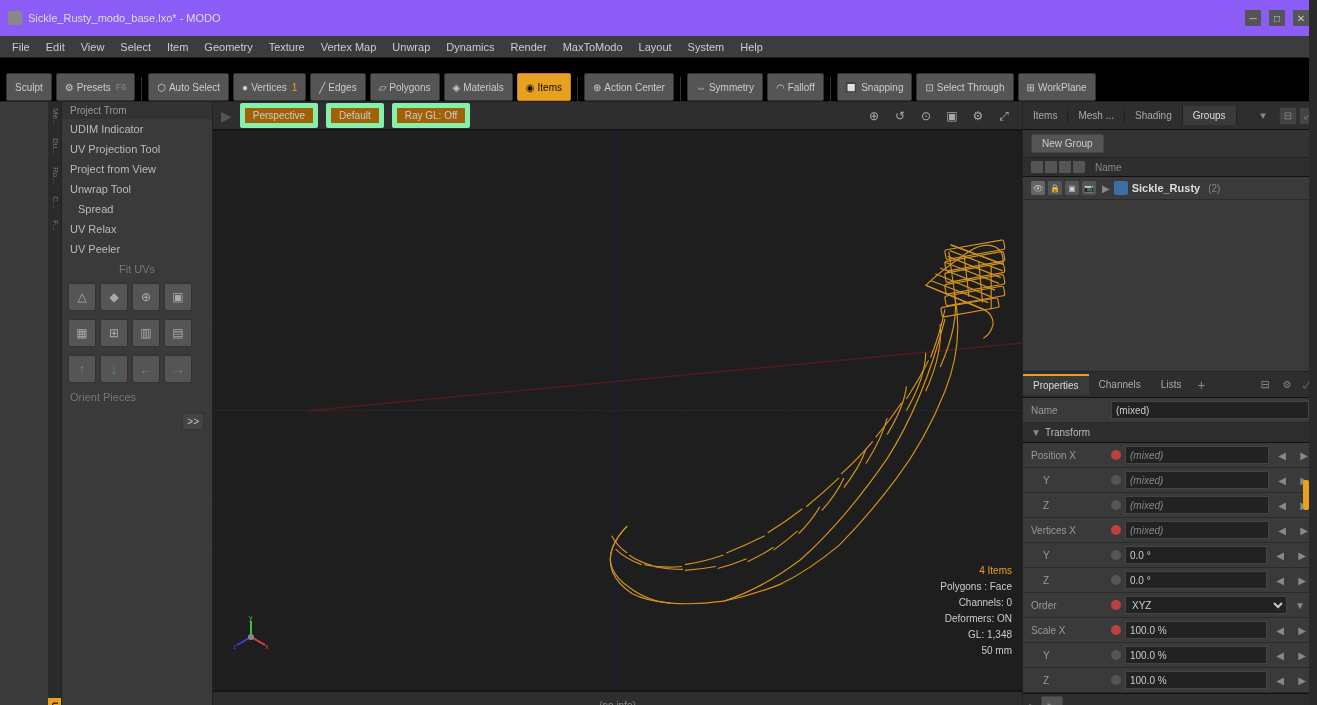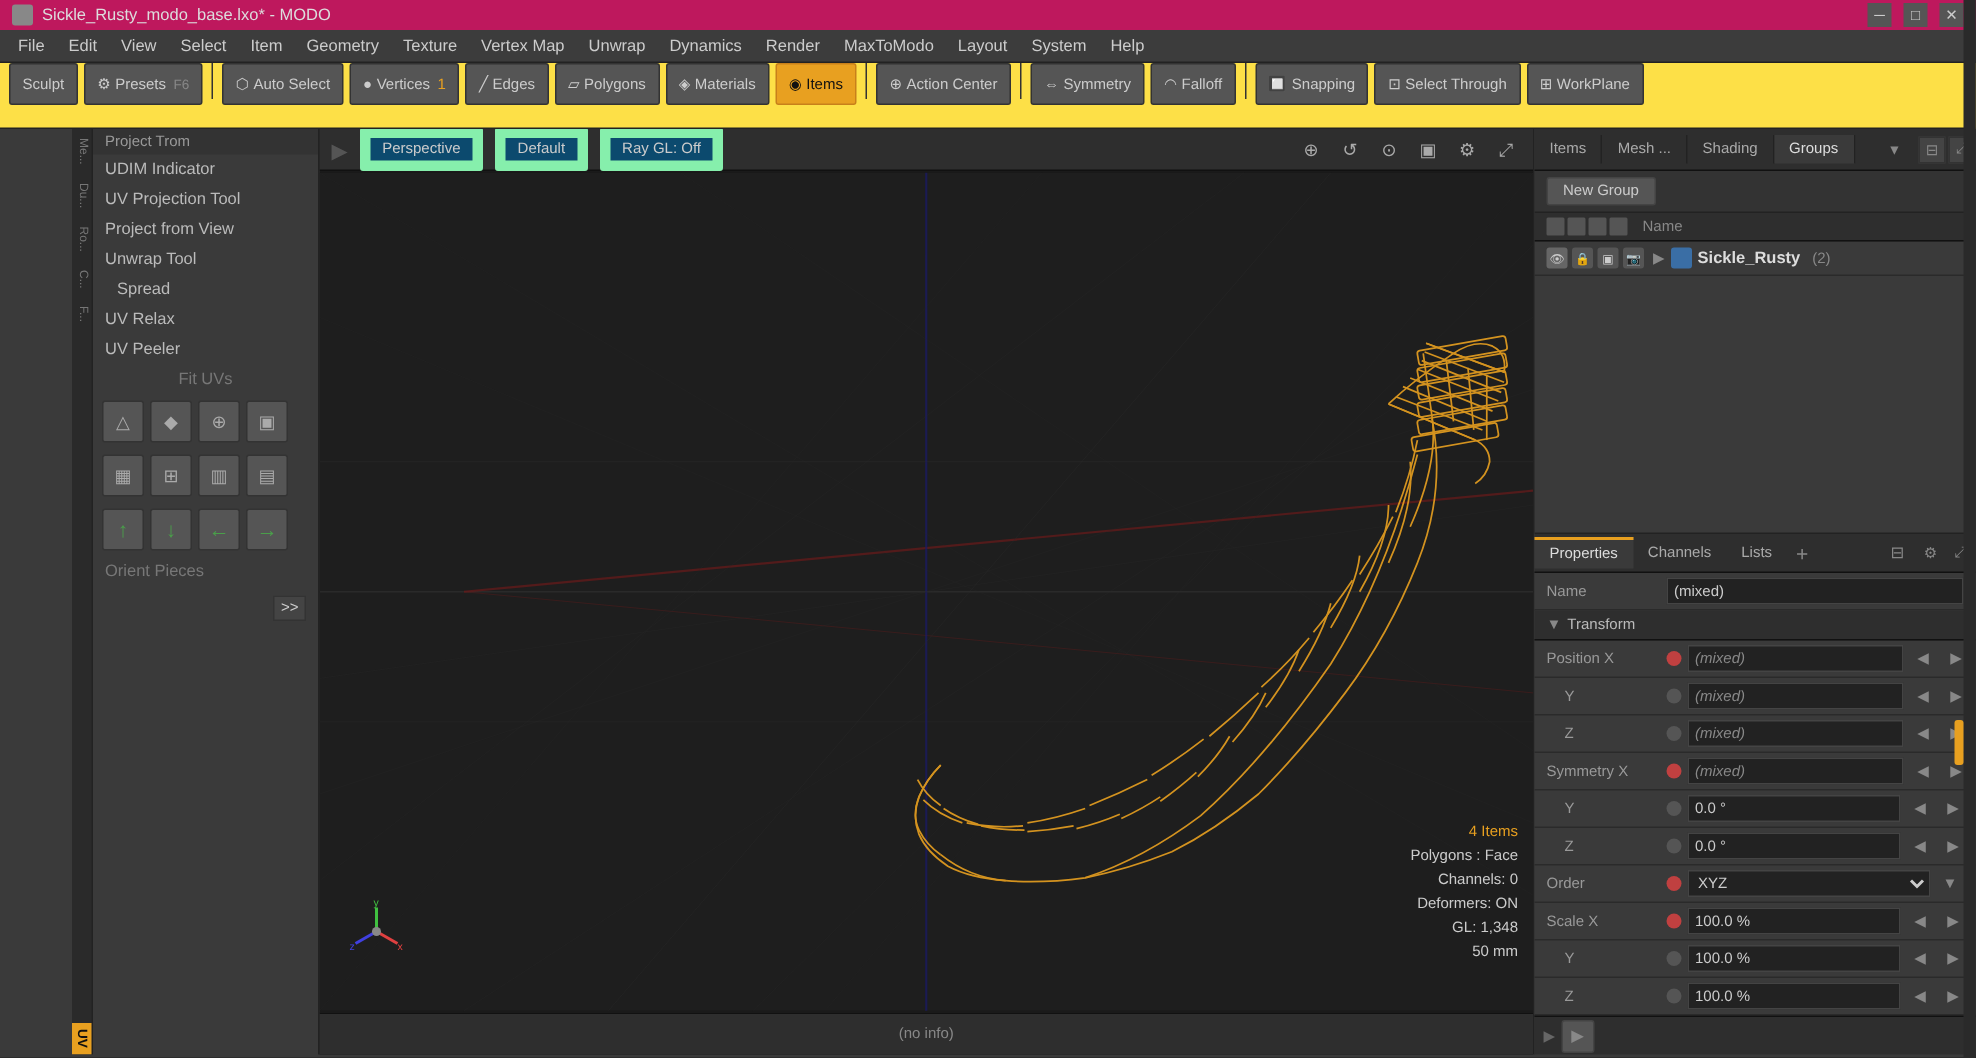--- a/index.html
+++ b/index.html
@@ -1,31 +1,31 @@
 <!DOCTYPE html>
 <html><head>
   <meta charset="utf-8">
   <style>
     * { margin: 0; padding: 0; box-sizing: border-box; }
     body { width: 1317px; height: 705px; background: #3a3a3a; font-family: 'Segoe UI', Arial, sans-serif; font-size: 11px; color: #ccc; overflow: hidden; }
 
     
-    #titlebar { height: 20px; background: #be185d; display: flex; align-items: center; justify-content: space-between; padding: 0 8px; }
+    #titlebar { height: 36px; background: #8b5cf6; display: flex; align-items: center; justify-content: space-between; padding: 0 8px; }
     #titlebar-left { display: flex; align-items: center; gap: 6px; }
     #titlebar-icon { width: 14px; height: 14px; background: #888; border-radius: 2px; }
     #titlebar-title { font-size: 11px; color: #ddd; }
     #titlebar-controls { display: flex; gap: 8px; }
     .title-btn { width: 16px; height: 16px; background: #555; display: flex; align-items: center; justify-content: center; font-size: 10px; color: #ccc; cursor: pointer; }
 
     
     #menubar { height: 22px; background: #3c3c3c; display: flex; align-items: center; padding: 0 4px; border-bottom: 1px solid #222; }
     .menu-item { padding: 2px 8px; font-size: 11px; color: #ccc; cursor: pointer; }
 
     
-    #toolbar { height: 44px; background: #fde047; display: flex; align-items: flex-start; padding: 0 6px; gap: 4px; border-bottom: 1px solid #222; }
+    #toolbar { height: 44px; background: #000000; display: flex; align-items: flex-end; padding: 0 6px; gap: 4px; border-bottom: 1px solid #222; }
     .toolbar-btn { height: 28px; padding: 0 8px; background: #555; border: 1px solid #333; color: #ccc; font-size: 10px; cursor: pointer; display: flex; align-items: center; gap: 3px; border-radius: 2px; }
     .toolbar-btn.active { background: #e8a020; color: #111; border-color: #c8801a; }
     .toolbar-separator { width: 1px; height: 24px; background: #333; margin: 0 2px; }
 
     
     #main { display: flex; height: calc(705px - 88px); }
 
     
     #left-panel { width: 165px; background: #3a3a3a; border-right: 1px solid #222; display: flex; flex-direction: column; margin-left: 48px; }
     #left-tools { flex: 1; overflow-y: auto; }
@@ -33,21 +33,21 @@
     .left-tool-section { padding: 3px 8px; font-size: 10px; color: #999; background: #333; }
     .tool-icons-row { display: flex; padding: 4px 6px; gap: 4px; }
     .tool-icon-btn { width: 28px; height: 28px; background: #555; border: 1px solid #333; display: flex; align-items: center; justify-content: center; cursor: pointer; font-size: 12px; color: #aaa; border-radius: 2px; }
     .arrow-row { display: flex; padding: 4px 6px; gap: 4px; }
     .arrow-btn { width: 28px; height: 28px; background: #555; border: 1px solid #333; display: flex; align-items: center; justify-content: center; cursor: pointer; font-size: 14px; color: #ccc; border-radius: 2px; }
 
     
     #viewport-container { flex: 1; position: relative; background: #1a1a1a; overflow: hidden; }
     #viewport-header { height: 28px; background: #2e2e2e; display: flex; align-items: center; justify-content: space-between; padding: 0 8px; border-bottom: 1px solid #111; }
     #viewport-header-left { display: flex; align-items: center; gap: 8px; }
-    .vp-btn { padding: 2px 8px; background: #0c4a6e; border: 7px solid #86efac; color: #ccc; font-size: 10px; cursor: pointer; border-radius: 2px; }
+    .vp-btn { padding: 2px 8px; background: #a16207; border: 5px solid #86efac; color: #ccc; font-size: 10px; cursor: pointer; border-radius: 2px; }
     #viewport-header-right { display: flex; gap: 6px; align-items: center; }
     .vp-icon-btn { width: 20px; height: 20px; background: transparent; display: flex; align-items: center; justify-content: center; cursor: pointer; font-size: 12px; color: #aaa; }
 
     
     #viewport-canvas { position: absolute; top: 28px; left: 0; right: 0; bottom: 28px; overflow: hidden; }
 
     
     #model-svg { position: absolute; inset: 0; width: 100%; height: 100%; }
 
     
@@ -494,21 +494,21 @@
         <span class="prop-label" style="padding-left:12px;">Z</span>
         <div class="prop-input-wrap">
           <span class="prop-dot" style="background:#555;"></span>
           <input class="prop-input mixed" type="text" value="(mixed)" style="">
           <span class="prop-right-btn">◀</span>
           <span class="prop-right-btn">▶</span>
         </div>
       </div>
 
       <div class="prop-row">
-        <span class="prop-label">Symmetry X</span>
+        <span class="prop-label">Vertices X</span>
         <div class="prop-input-wrap">
           <span class="prop-dot" style="background:#c04040;"></span>
           <input class="prop-input mixed" type="text" value="(mixed)" style="">
           <span class="prop-right-btn">◀</span>
           <span class="prop-right-btn">▶</span>
         </div>
       </div>
 
       <div class="prop-row">
         <span class="prop-label" style="padding-left:12px;">Y</span>

